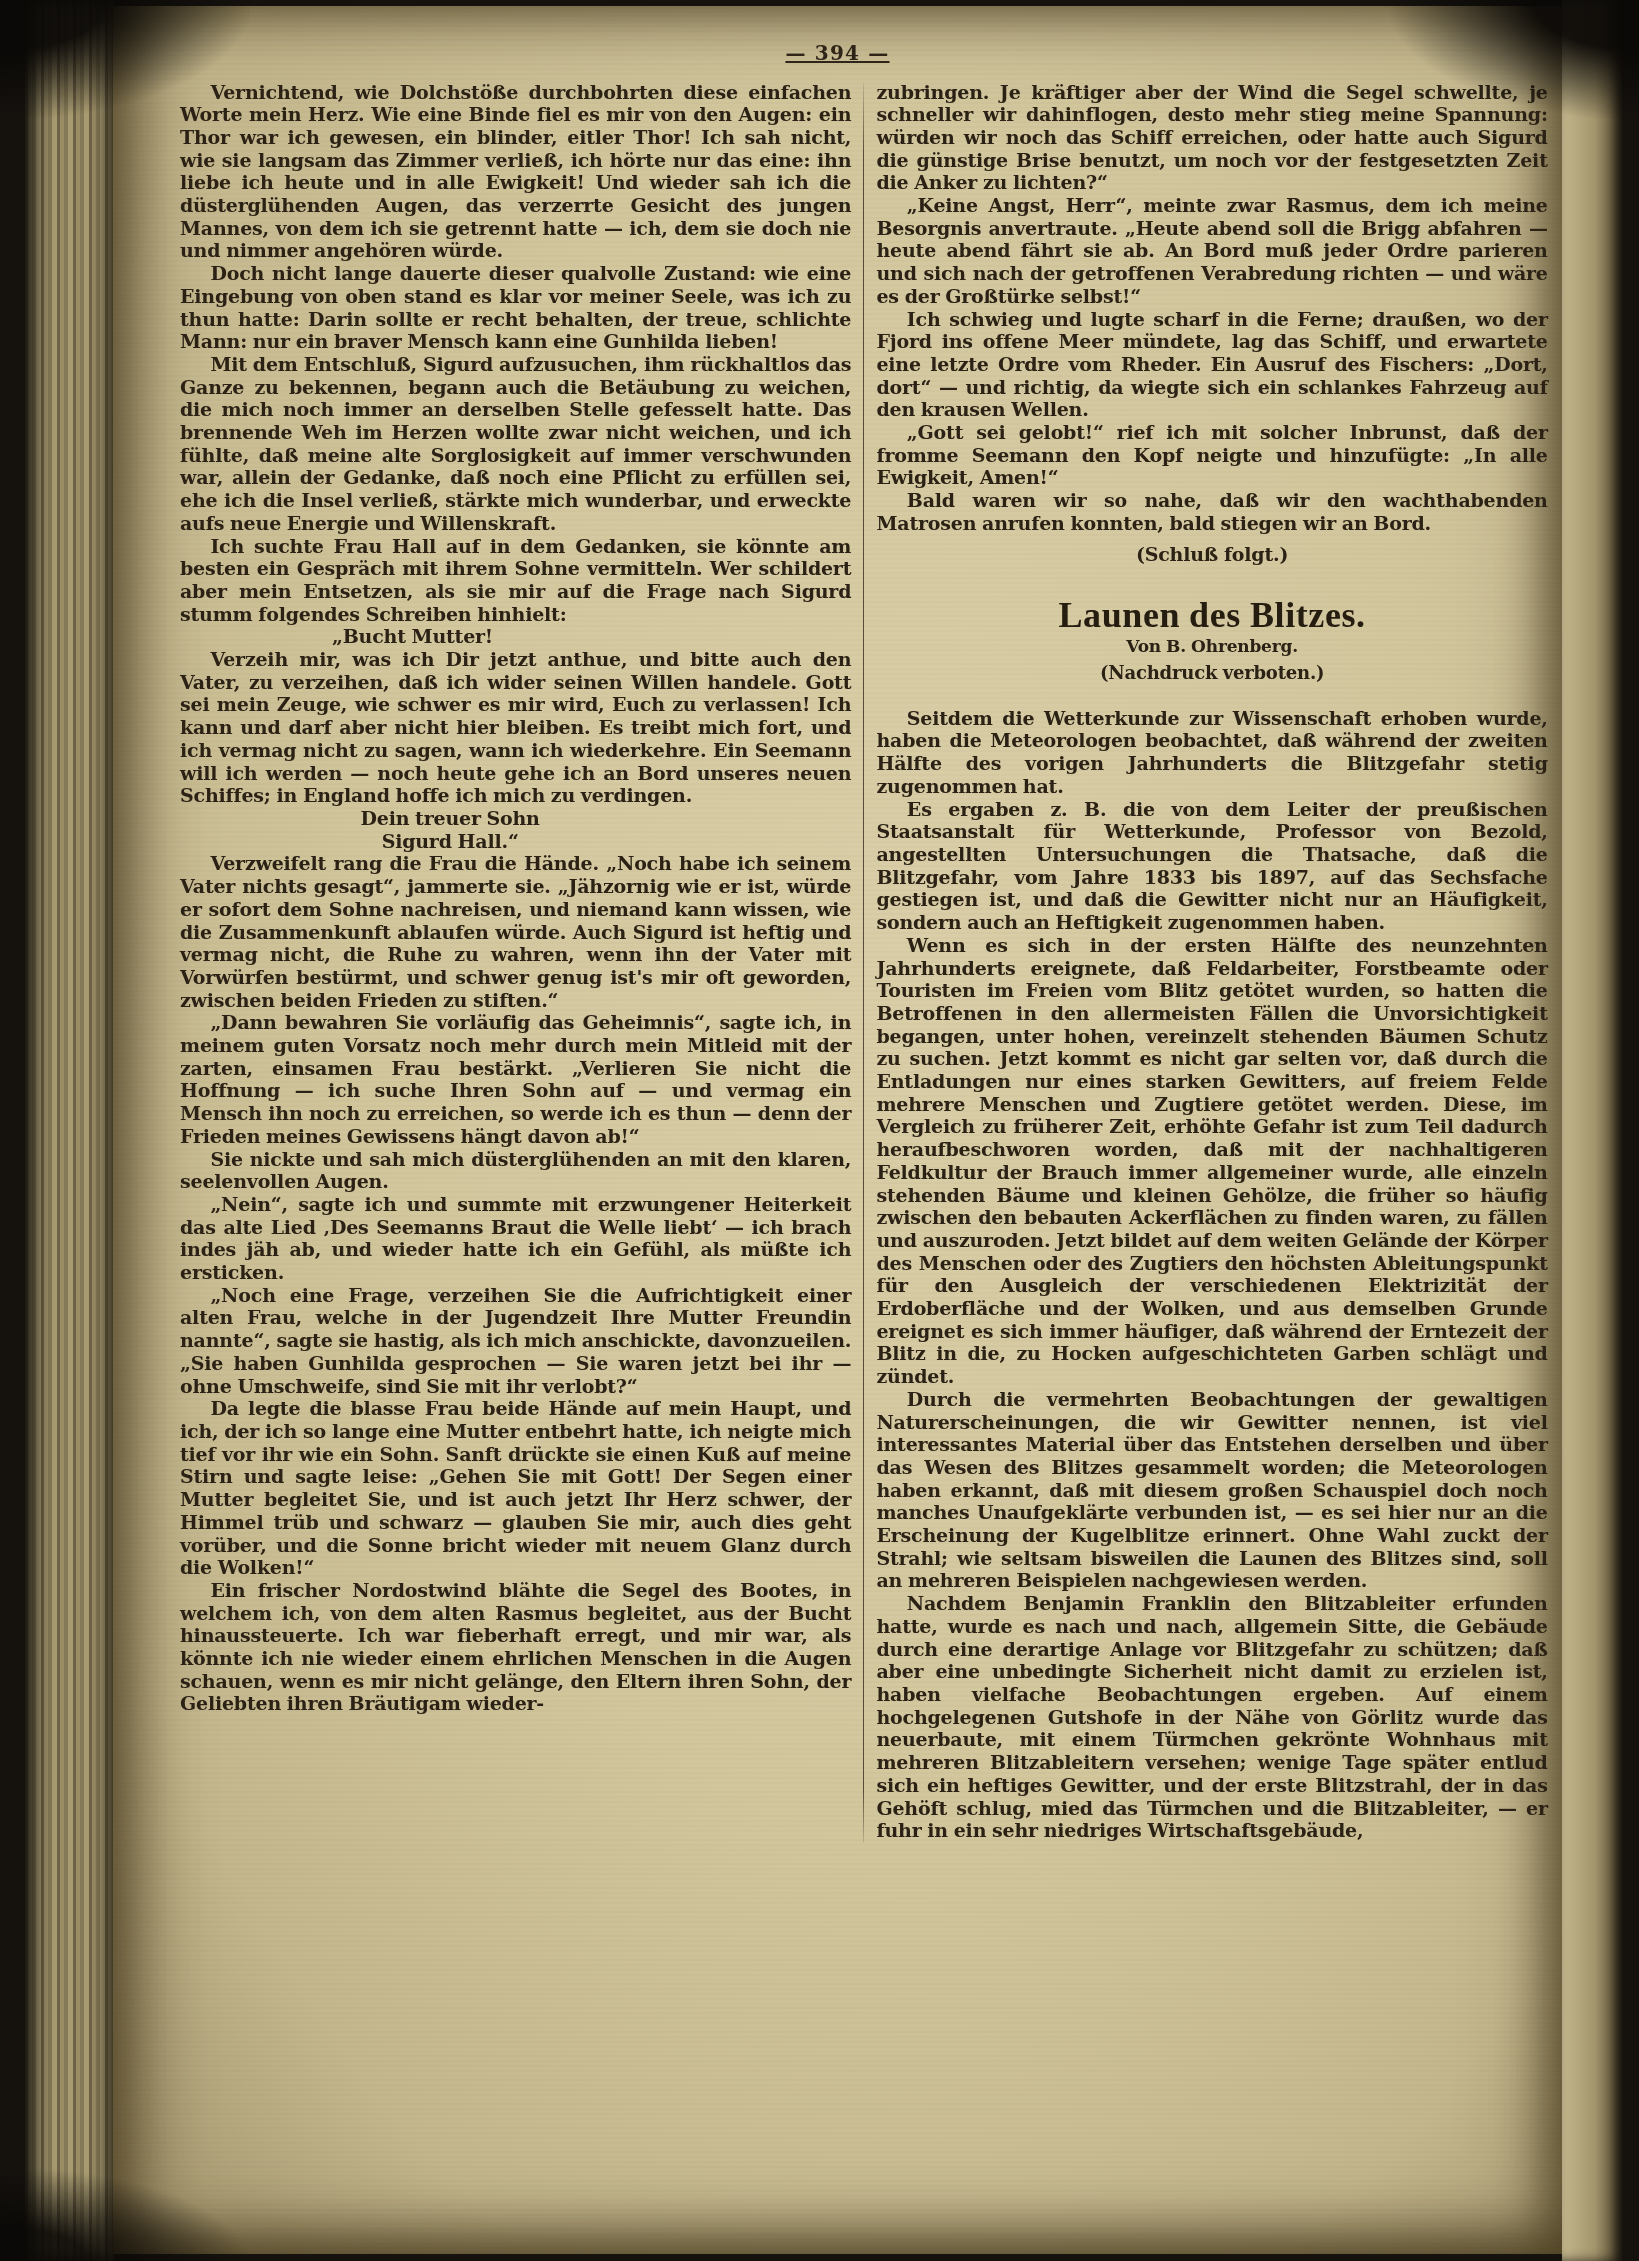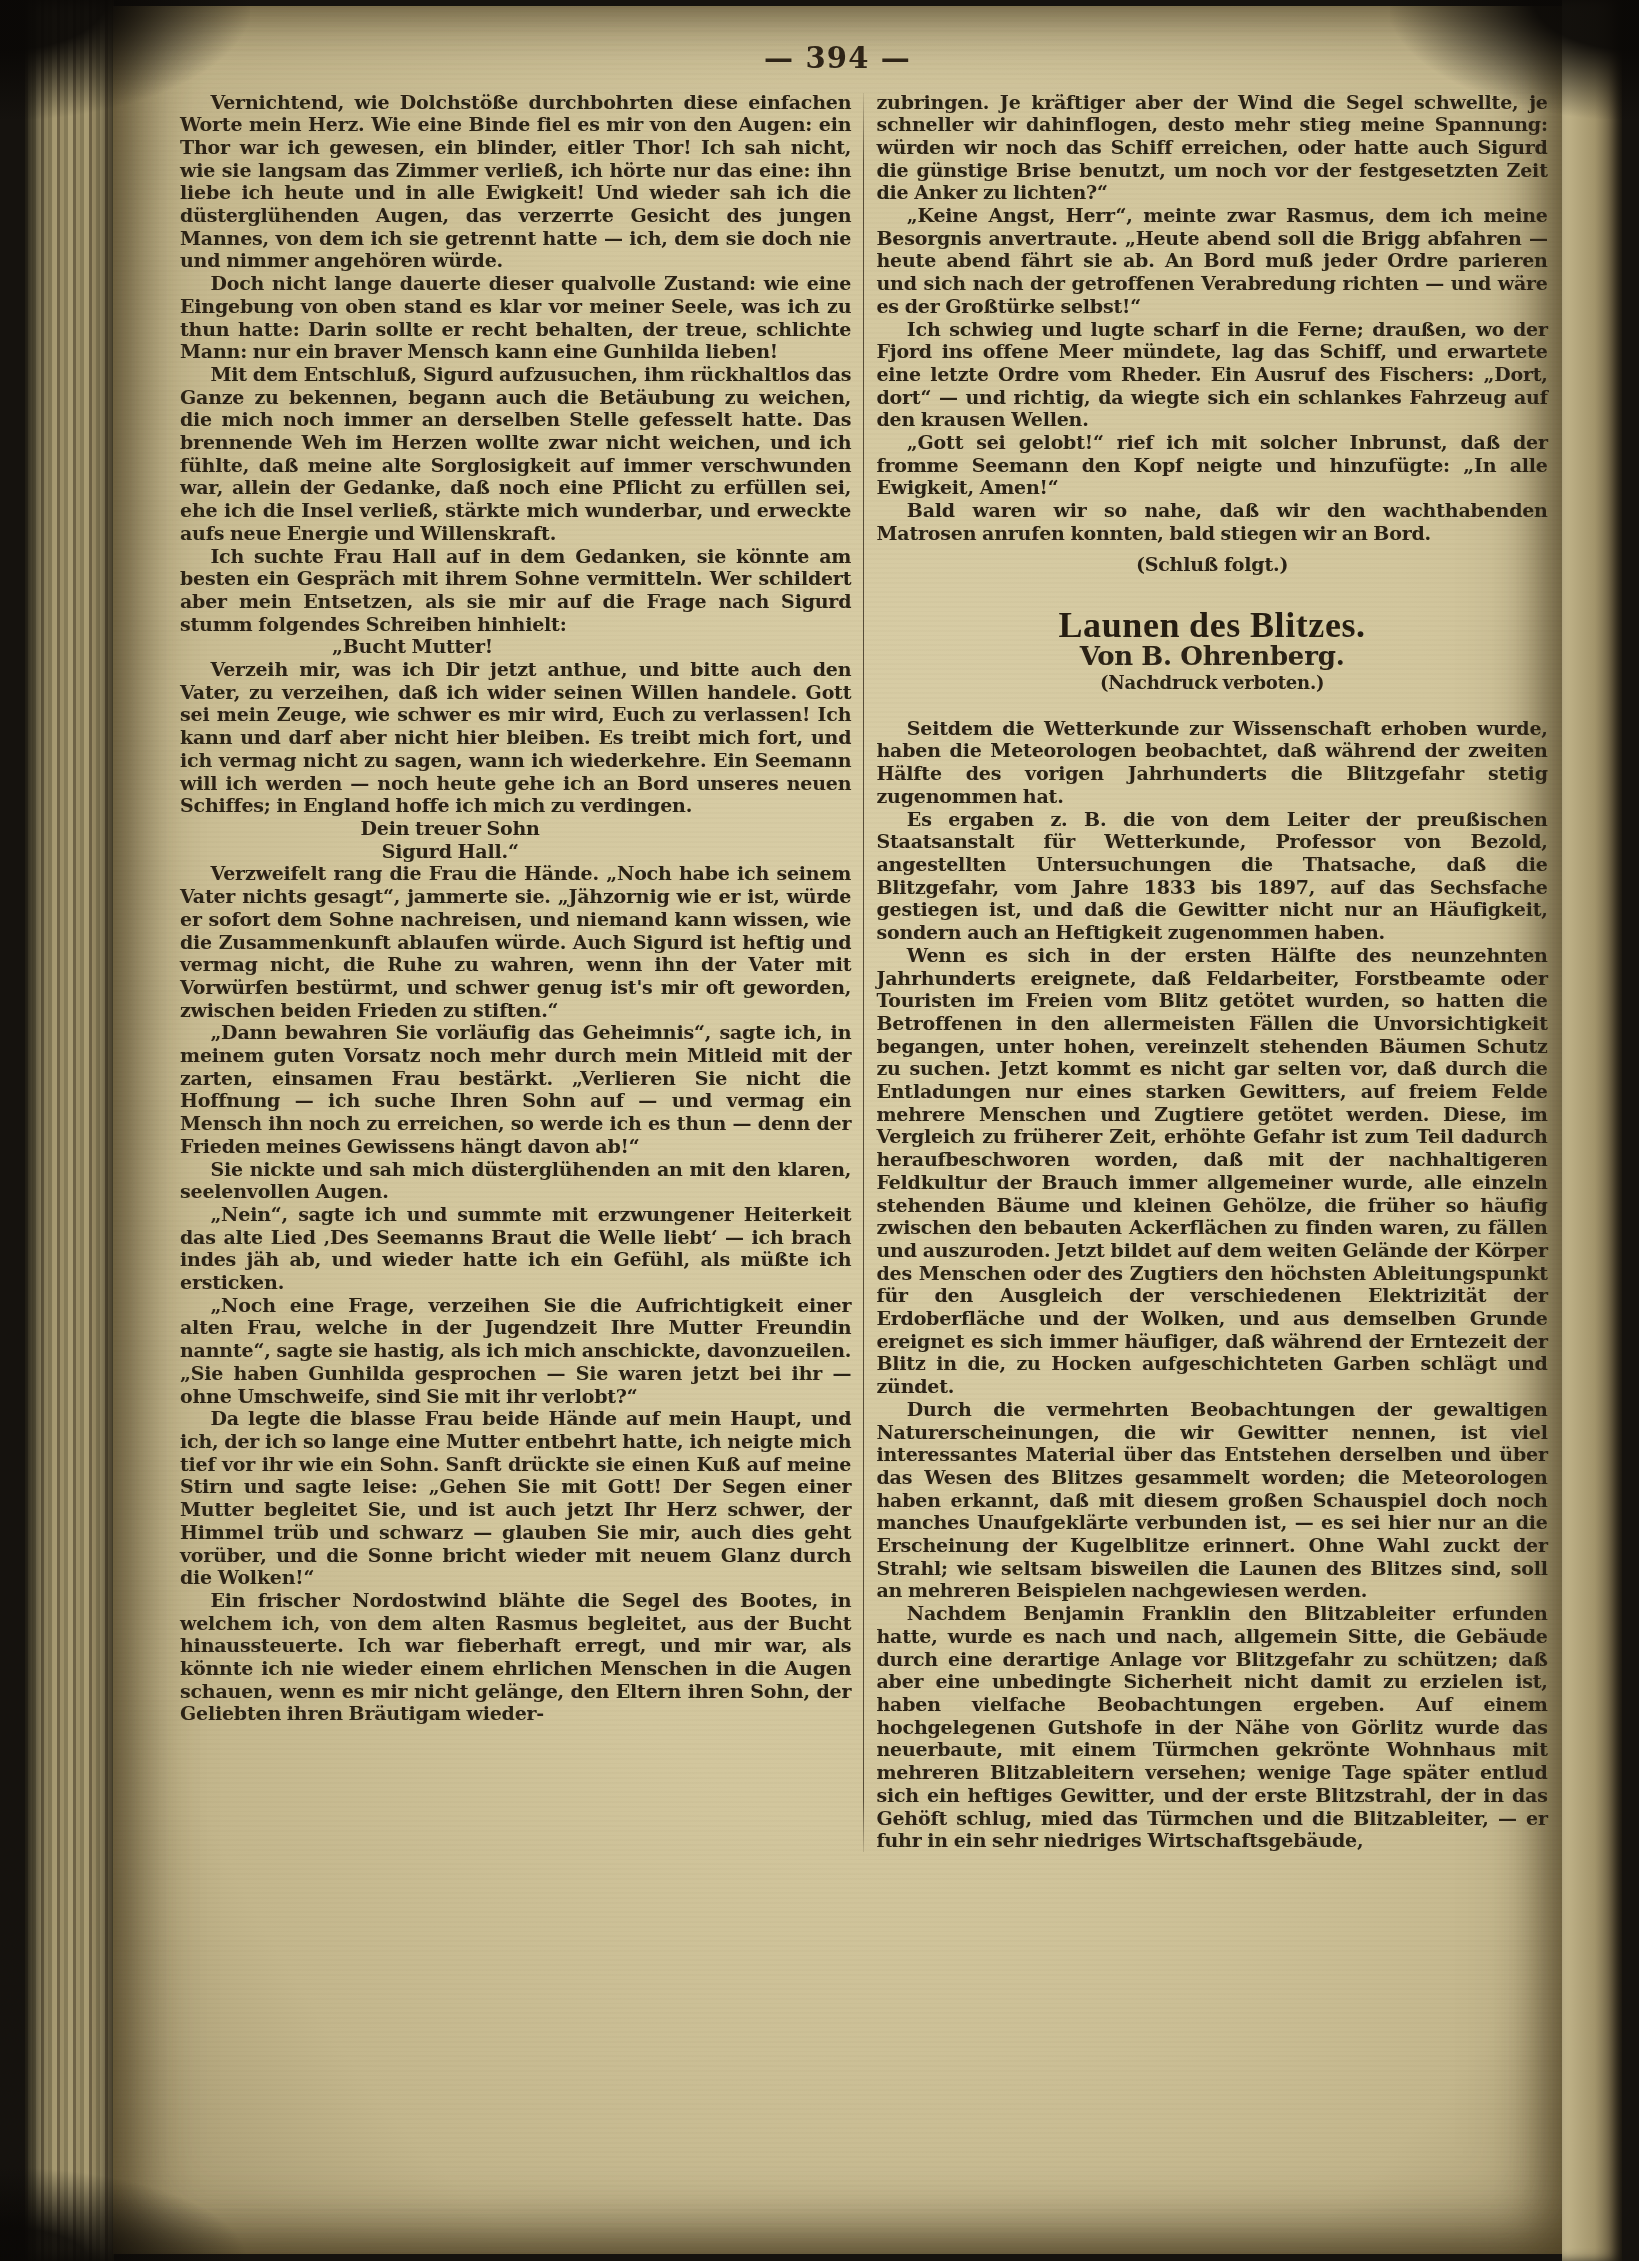--- a/index.html
+++ b/index.html
@@ -41,23 +41,24 @@
   .corner-tl { left: 0; top: 0; width: 250px; height: 119px;
     background: radial-gradient(ellipse at 0% 0%, rgba(10,8,6,.95) 30%, rgba(10,8,6,0) 72%); }
   .corner-tr { right: 0; top: 0; width: 250px; height: 119px;
     background: radial-gradient(ellipse at 100% 0%, rgba(10,8,6,.95) 30%, rgba(10,8,6,0) 72%); }
   .corner-bl { left: 0; bottom: 0; width: 250px; height: 95px;
     background: radial-gradient(ellipse at 0% 100%, rgba(10,8,6,.9) 25%, rgba(10,8,6,0) 70%); }
 
   .page-number {
     margin-top: 35px;
     text-align: center;
-    font-size: 29px; font-weight: bold;
+    font-size: 20px; font-weight: bold;
     letter-spacing: 1.2px;
     color: #2e2417;
+    text-decoration: underline;
   }
 
   .columns {
     display: flex;
     margin: 15.5px 14.3px 0 67px;
     align-items: stretch;
   }
   .col {
     width: 673px;
     font-size: 19px;
@@ -82,21 +83,21 @@
   .end-marker { margin: 8.3px 0 0 0; text-align: center; text-indent: 0; }
 
   .article-head { margin-top: 38px; text-align: center; }
   .article-title {
     margin: 0 0 8.3px 0;
     font-size: 36px; font-weight: bold;
     letter-spacing: 0.6px;
     color: #261d11;
     font-family: Liberation Serif, serif;
   }
-  .article-byline { font-size: 26px; font-weight: bold; margin-bottom: 4.8px; }
+  .article-byline { font-size: 17px; font-weight: bold; margin-bottom: 4.8px; }
   .article-notice { font-size: 18px; font-weight: bold; margin-bottom: 22px; }
 </style>
 </head>
 <body>
 
 <div class="scene">
   <div class="page-stack-left"></div>
   <div class="adjacent-page-right"></div>
 
   <div class="paper">

